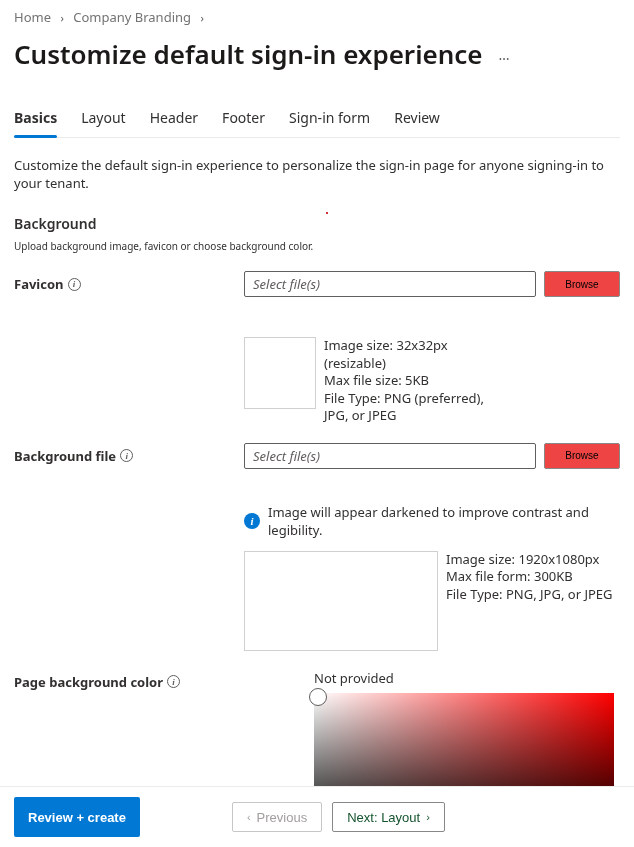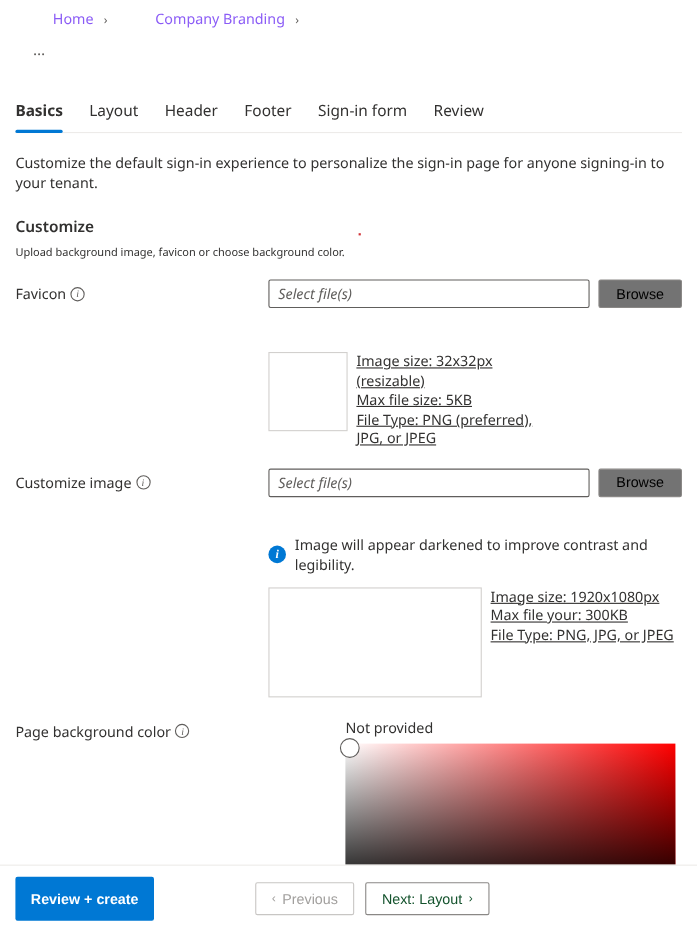--- a/index.html
+++ b/index.html
@@ -9,21 +9,21 @@
       color: #323130;
       width: 634px;
       height: 847px;
       overflow: hidden;
       padding: 8px 14px 0 14px;
       position: relative;
     }
 
     
     .breadcrumb { font-size: 13px; margin-bottom: 10px; }
-    .breadcrumb .crumb { color: #8b5cf6; cursor: pointer; margin-left: 34px; }
+    .breadcrumb .crumb { color: #737373; cursor: pointer; }
     .breadcrumb .chev { color: #605e5c; margin: 0 6px; font-size: 11px; }
 
     
     .title-row { display: flex; align-items: center; margin-bottom: 30px; }
     .page-title { font-size: 26px; font-weight: 600; color: #1b1a19; }
     .more-btn { margin-left: 16px; color: #605e5c; font-size: 14px; cursor: pointer; letter-spacing: 1px; }
 
     
     .tabs { display: flex; gap: 24px; border-bottom: 1px solid #edebe9; margin-bottom: 18px; }
     .tab { padding: 6px 0 10px 0; cursor: pointer; font-size: 14px; color: #323130; position: relative; }
@@ -32,43 +32,43 @@
       content: ""; position: absolute; left: 0; right: 0; bottom: -1px;
       height: 3px; background: #0078D4; border-radius: 2px;
     }
 
     .description { font-size: 13px; color: #323130; margin-bottom: 22px; }
     .section-heading { font-size: 14px; font-weight: 600; margin-bottom: 6px; }
     .section-sub { font-size: 10px; margin-bottom: 18px; }
 
     
     .form-row { display: flex; align-items: flex-start; margin-bottom: 6px; }
-    .form-label { width: 230px; font-size: 13px; display: flex; align-items: center; gap: 4px; padding-top: 4px; }
+    .form-label { width: 230px; font-size: 13px; display: flex; align-items: center; gap: 4px; padding-top: 4px; font-weight: bold; }
     .form-field { flex: 1; display: flex; gap: 8px; }
     .file-input {
       flex: 1; height: 26px; border: 1px solid #605e5c; border-radius: 2px;
       padding: 0 8px; font-style: italic; color: #605e5c; font-size: 13px;
       display: flex; align-items: center; background: #fff; text-align: right;
     }
     .browse-btn {
-      width: 76px; height: 26px; border: 1px solid #8a8886; background: #737373;
-      border-radius: 2px; font-size: 13px; cursor: pointer;
+      width: 76px; height: 26px; border: 1px solid #8a8886; background: #ef4444;
+      border-radius: 2px; font-size: 10px; cursor: pointer;
     }
 
     .info-icon {
       width: 13px; height: 13px; border: 1px solid #605e5c; border-radius: 50%;
       display: inline-flex; align-items: center; justify-content: center;
       font-size: 9px; font-style: italic; color: #605e5c; font-family: Georgia, serif;
     }
 
     
     .hint-row { display: flex; align-items: flex-start; margin-left: 230px; margin-top: 40px; margin-bottom: 18px; }
     .preview-box { width: 72px; height: 72px; border: 1px solid #d2d0ce; background: #fff; }
     .preview-box.large { width: 194px; height: 100px; }
-    .hint-text { font-size: 13px; color: #323130; margin-left: 8px; line-height: 1.35; text-decoration: underline; }
+    .hint-text { font-size: 13px; color: #323130; margin-left: 8px; line-height: 1.35; }
 
     
     .callout {
       display: flex; align-items: center; gap: 8px; margin-left: 230px;
       margin-top: 34px; margin-bottom: 12px; font-size: 13px;
     }
     .callout-icon {
       width: 16px; height: 16px; background: #0078D4; color: #fff; border-radius: 50%;
       display: inline-flex; align-items: center; justify-content: center; font-size: 11px;
       font-weight: 700; font-style: italic; font-family: Georgia, serif; flex-shrink: 0;
@@ -114,35 +114,36 @@
 <body>
 
 <nav class="breadcrumb">
   <span class="crumb">Home</span>
   <span class="chev">›</span>
   <span class="crumb">Company Branding</span>
   <span class="chev">›</span>
 </nav>
 
 <div class="title-row">
+  <h1 class="page-title">Customize default sign-in experience</h1>
   <span class="more-btn">…</span>
 </div>
 
 <div class="tabs">
   <div class="tab active">Basics</div>
   <div class="tab">Layout</div>
   <div class="tab">Header</div>
   <div class="tab">Footer</div>
   <div class="tab">Sign-in form</div>
   <div class="tab">Review</div>
 </div>
 
 <p class="description">Customize the default sign-in experience to personalize the sign-in page for anyone signing-in to your tenant.</p>
 
-<h3 class="section-heading">Customize</h3>
+<h3 class="section-heading">Background</h3>
 <div class="red-dot"></div>
 <p class="section-sub">Upload background image, favicon or choose background color.</p>
 
 <div class="form-row">
   <label class="form-label">
     <span>Favicon</span>
     <span class="info-icon">i</span>
   </label>
   <div class="form-field">
     <div class="file-input">Select file(s)</div>
@@ -156,39 +157,39 @@
     <div>Image size: 32x32px</div>
     <div>(resizable)</div>
     <div>Max file size: 5KB</div>
     <div>File Type: PNG (preferred),</div>
     <div>JPG, or JPEG</div>
   </div>
 </div>
 
 <div class="form-row">
   <label class="form-label">
-    <span>Customize image</span>
+    <span>Background file</span>
     <span class="info-icon">i</span>
   </label>
   <div class="form-field">
     <div class="file-input">Select file(s)</div>
     <button class="browse-btn">Browse</button>
   </div>
 </div>
 
 <div class="callout">
   <span class="callout-icon">i</span>
   <span>Image will appear darkened to improve contrast and legibility.</span>
 </div>
 
 <div class="hint-row" style="margin-top:4px;">
   <div class="preview-box large"></div>
   <div class="hint-text">
     <div>Image size: 1920x1080px</div>
-    <div>Max file your: 300KB</div>
+    <div>Max file form: 300KB</div>
     <div>File Type: PNG, JPG, or JPEG</div>
   </div>
 </div>
 
 <div class="color-section">
   <label class="form-label">
     <span>Page background color</span>
     <span class="info-icon">i</span>
   </label>
   <div class="color-area">

